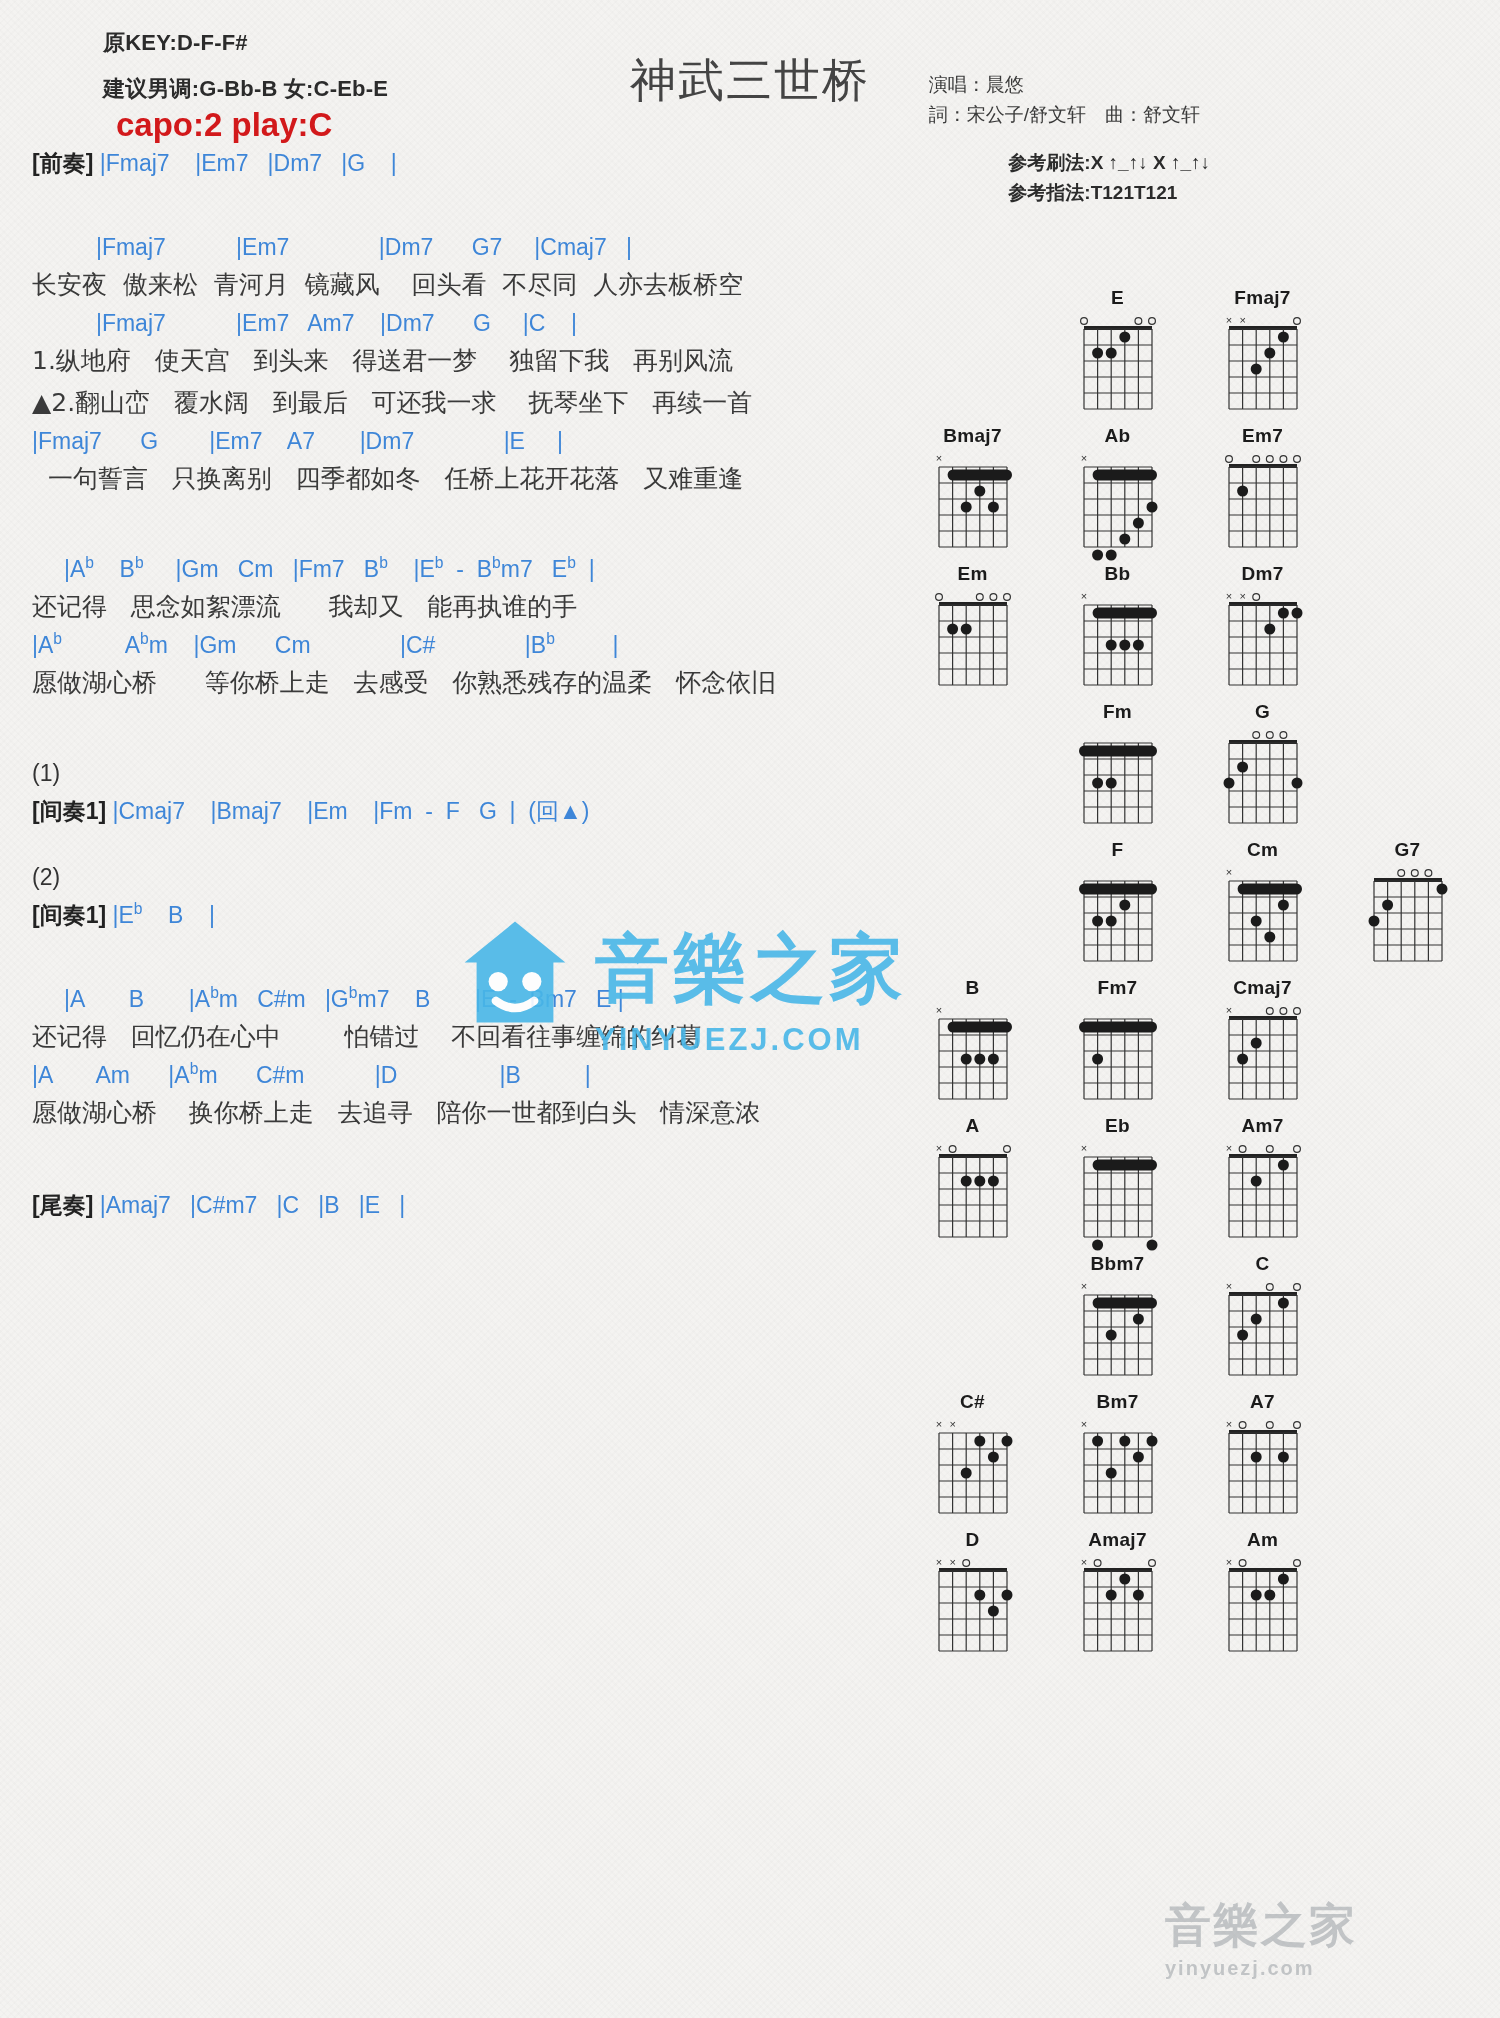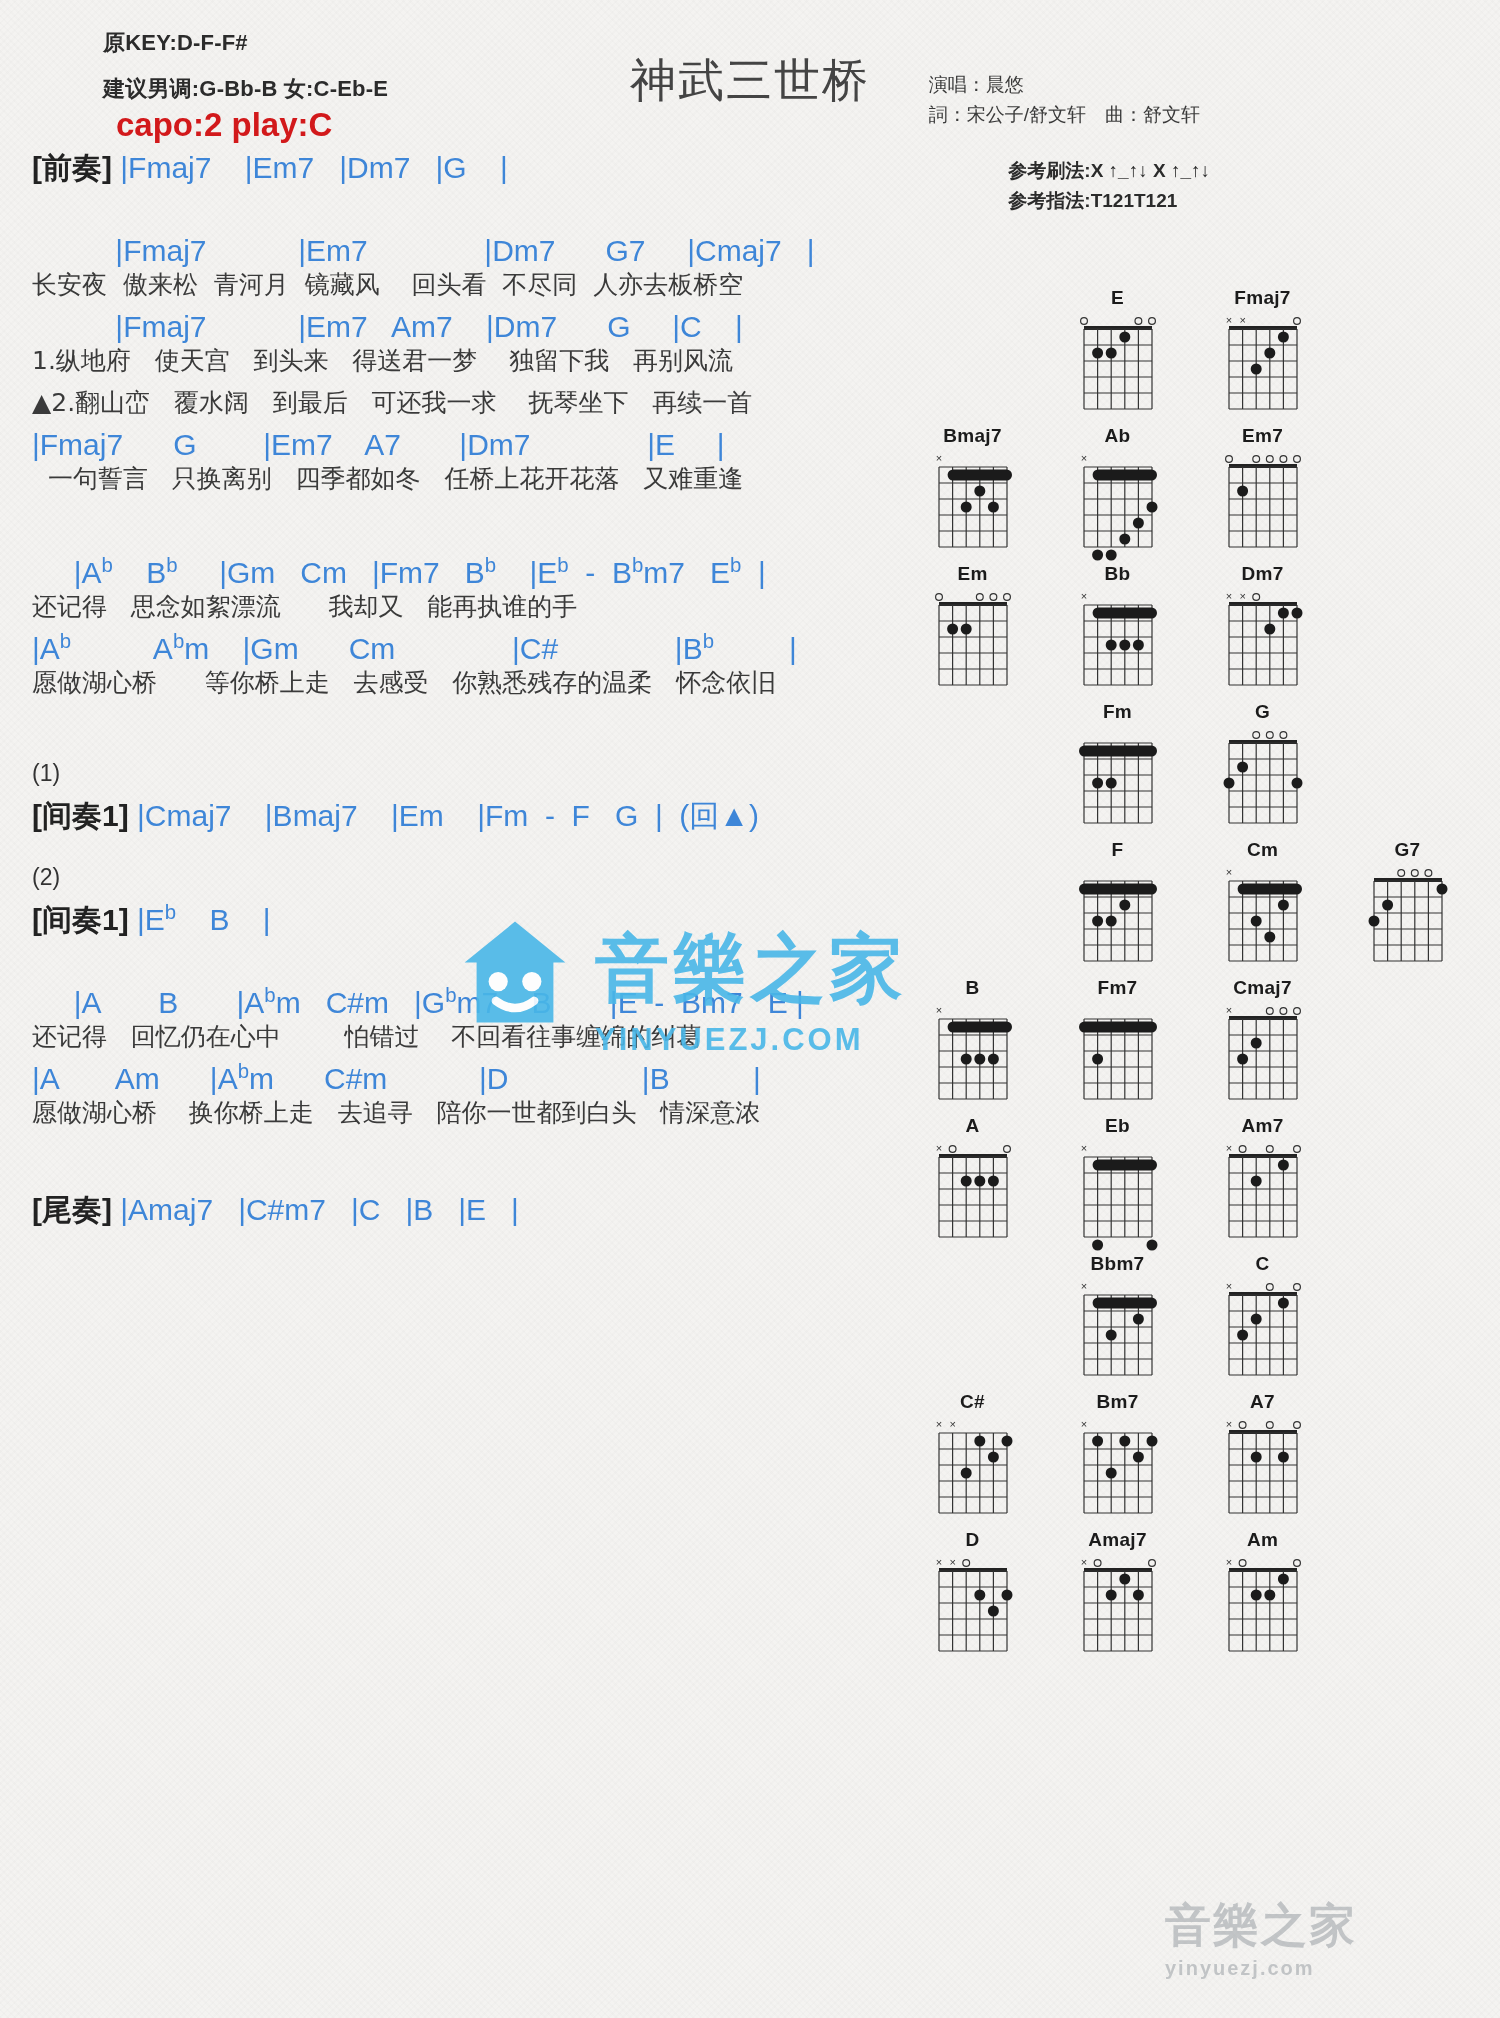--- a/index.html
+++ b/index.html
@@ -24,26 +24,26 @@
 
   
   .hdr-keys { position:absolute; left:103px; top:28px; font-size:22px; line-height:30px; font-weight:bold; letter-spacing:.2px;}
   .hdr-keys .k2 { display:block;margin-top:16px; }
   .hdr-capo { position:absolute; left:116px; top:106px; font-size:33px; font-weight:bold; color:#d2191b; }
 
   .title { position:absolute; left:0; right:0; top:30px; text-align:center; font-size:46px; color:#444; letter-spacing:2px; font-family:"DejaVu Sans",sans-serif;margin-top:20px;}
   .credits { position:absolute; right:300px; top:70px; text-align:left; font-size:19px; line-height:30px; color:#3a3a3a;}
   .credits div{ white-space:nowrap; }
 
-  .play-info { position:absolute; right:290px; top:156px; text-align:left; font-size:19px; line-height:30px; font-weight:bold;}
+  .play-info { position:absolute; right:290px; top:148px; text-align:left; font-size:19px; line-height:30px; font-weight:bold;}
   .play-info div{ white-space:nowrap; }
 
   
   .score { position:absolute; left:32px; top:148px; width:800px; }
-  .chordline { color:#3e86d8; font-size:30px; height:34px; white-space:pre; font-family:"Liberation Sans",sans-serif; letter-spacing:0px;}
+  .chordline { color:#3e86d8; font-size:23px; height:34px; white-space:pre; font-family:"Liberation Sans",sans-serif; letter-spacing:0px;}
   .lyricline { color:#3a3a3a; font-size:25px; height:42px; white-space:pre; font-family:"DejaVu Sans",sans-serif;}
   .sec { color:#222; font-weight:bold; }
   sup.flat{ font-size:0.68em; vertical-align:super; line-height:0;}
   .gap-m { height:34px; }
   .gap-l { height:52px; }
   .marker { color:#333; font-size:23px; height:36px; white-space:pre;}
 
   
   .watermark{
     position:absolute; left:455px; top:920px; width:650px; height:160px;

